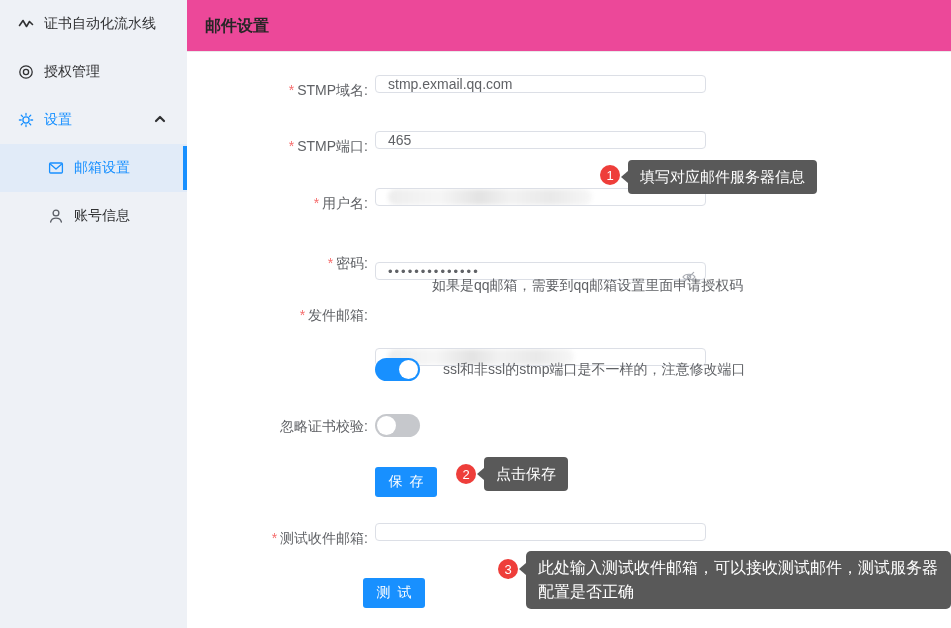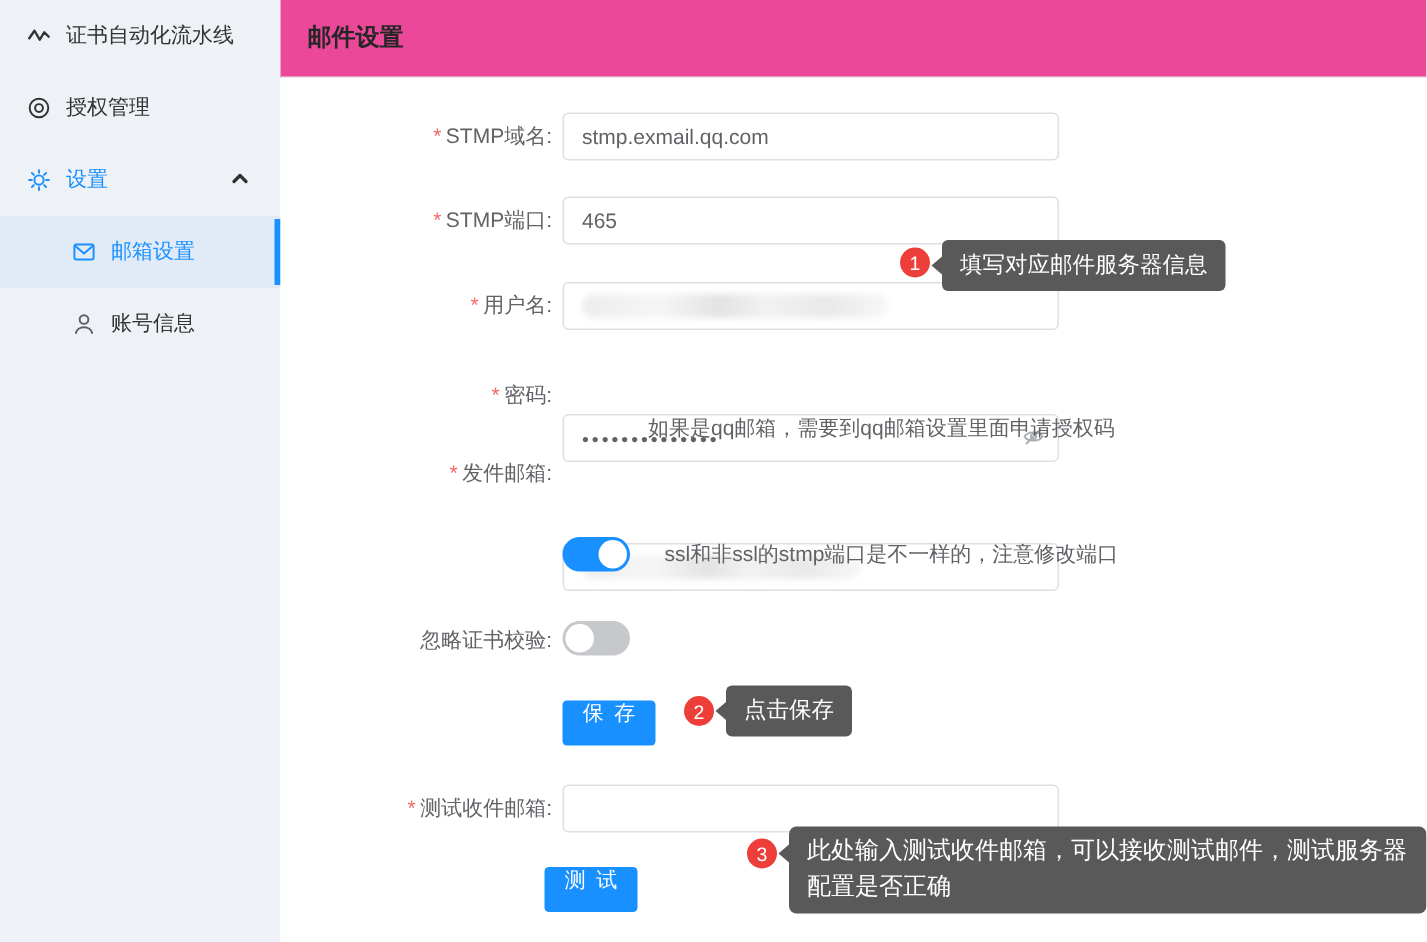--- a/index.html
+++ b/index.html
@@ -30,42 +30,42 @@
   .side-item.selected::after{content:"";position:absolute;right:0;top:2px;bottom:2px;width:4px;background:var(--accent);}
   .side-item .caret{position:absolute;right:20px;top:16px;width:14px;height:14px;}
   
   #main{position:absolute;left:187px;top:0;width:764px;height:628px;background:#fff;}
   #header{position:absolute;left:0;top:0;width:764px;height:52px;background:#ec4899;border-bottom:1px solid #e9e9e9;}
   #page-title{position:absolute;left:18px;top:0;line-height:52px;font-size:16px;font-weight:bold;color:#262626;}
   .flabel{position:absolute;left:0;width:181px;height:30px;line-height:30px;text-align:right;color:var(--text-mid);white-space:nowrap;}
   .flabel .req{color:#f56c6c;margin-right:3px;}
   .ctl{position:absolute;left:188px;}
   input.fld, .fld-box{
-    width:331px;height:32px;border:1px solid var(--border);border-radius:4px;background:#fff;
+    width:331px;height:18px;border:1px solid var(--border);border-radius:4px;background:#fff;
     font-family:inherit;font-size:14px;color:var(--text-mid);padding:0 12px;outline:none;
   }
   .fld-box{position:relative;display:flex;align-items:center;overflow:hidden;}
   .blur-blob{height:16px;border-radius:8px;filter:blur(2px);
     background:linear-gradient(90deg,#ededed 0%,#f6f6f6 25%,#e3e3e3 45%,#f2f2f2 60%,#e9e9e9 80%,#f7f7f7 100%);}
   .pw-wrap{position:relative;width:331px;height:30px;}
   .pw-wrap input.fld{letter-spacing:2px;font-size:13px;}
   .eye{position:absolute;right:9px;top:7px;width:16px;height:16px;cursor:pointer;}
   .hint{position:absolute;color:var(--text-mid);font-size:14px;white-space:nowrap;margin-left:44px;}
   
   .toggle{position:relative;width:45px;height:23px;border-radius:12px;cursor:pointer;flex:none;}
   .toggle.on{background:var(--accent);}
   .toggle.off{background:#c6c8cc;}
   .toggle .knob{position:absolute;top:2px;width:19px;height:19px;border-radius:50%;background:#fff;}
   .toggle.on .knob{right:2px;}
   .toggle.off .knob{left:2px;}
   .toggle-row{display:flex;align-items:center;}
   .toggle-note{margin-left:23px;color:var(--text-mid);font-size:14px;white-space:nowrap;}
   
   .btn{position:absolute;width:62px;height:30px;background:var(--accent);border:none;border-radius:3px;
-    color:#fff;font-size:14px;font-family:inherit;cursor:pointer;display:flex;align-items:flex-start;justify-content:center;}
+    color:#fff;font-size:14px;font-family:inherit;cursor:pointer;display:flex;align-items:center;justify-content:center;}
   .btn span{letter-spacing:7px;margin-right:-7px;}
   
   .num-circle{position:absolute;width:20px;height:20px;border-radius:50%;background:var(--danger);
     color:#fff;font-size:13px;display:flex;align-items:center;justify-content:center;z-index:6;}
   .tip-arrow{position:absolute;width:0;height:0;border-top:6px solid transparent;border-bottom:6px solid transparent;
     border-right:7px solid var(--tooltip-bg);z-index:6;}
   .tooltip{position:absolute;background:var(--tooltip-bg);color:#fff;border-radius:4px;
     padding:6px 12px;font-size:15px;line-height:22px;white-space:nowrap;z-index:5;}
   .tooltip.wide{white-space:normal;width:425px;font-size:16px;line-height:24px;padding:5px 12px;border-radius:5px;}
   svg{display:block;}

